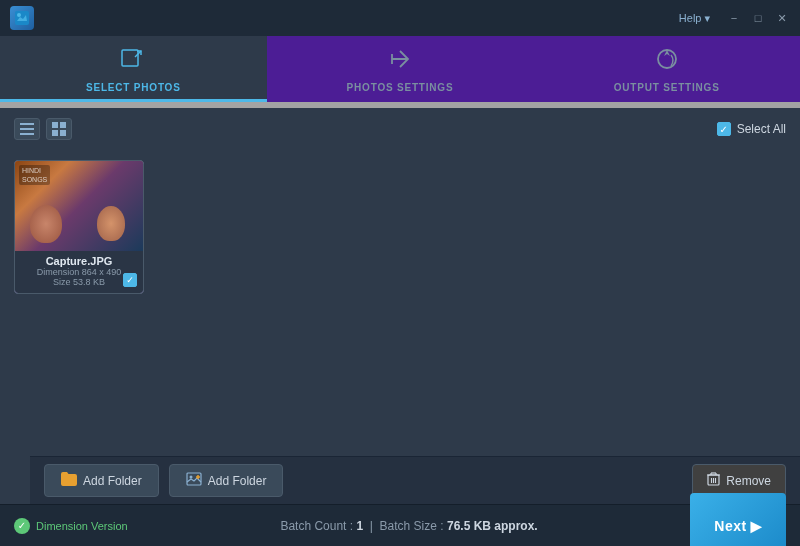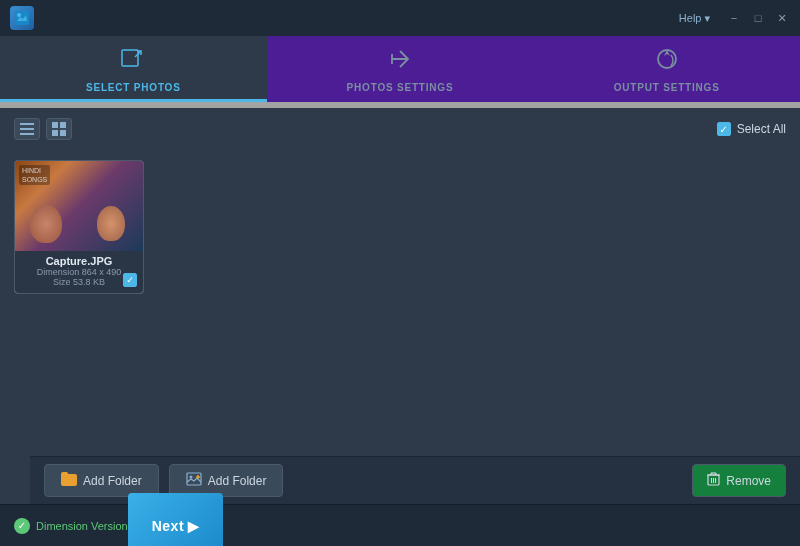--- a/index.html
+++ b/index.html
@@ -283,21 +283,21 @@
     }
     .btn-icon {
       font-size: 14px;
     }
     .spacer { flex: 1; }
     .remove-btn {
       display: flex;
       align-items: center;
       gap: 6px;
       padding: 7px 14px;
-      background: #15803d;
+      background: #404040;
       border: 1px solid #4a5a6a;
       border-radius: 4px;
       color: #cdd6e0;
       font-size: 12px;
       cursor: pointer;
     }
 
     
     .status-bar {
       background: #1e2a38;
@@ -490,17 +490,24 @@
     </span>
     <span>Remove</span>
   </div>
 </div>
 
 <div class="status-bar">
   <div class="registered-badge">
     <div class="reg-icon">✓</div>
     <span>Dimension Version</span>
   </div>
+  <div class="batch-info">
+    <span>Batch Count :</span>
+    <strong>1</strong>
+    &nbsp;|&nbsp;
+    <span>Batch Size :</span>
+    <strong>76.5 KB approx.</strong>
+  </div>
   <button class="next-btn">
     <span>Next</span>
     <span>▶</span>
   </button>
 </div>
 
 </body></html>

